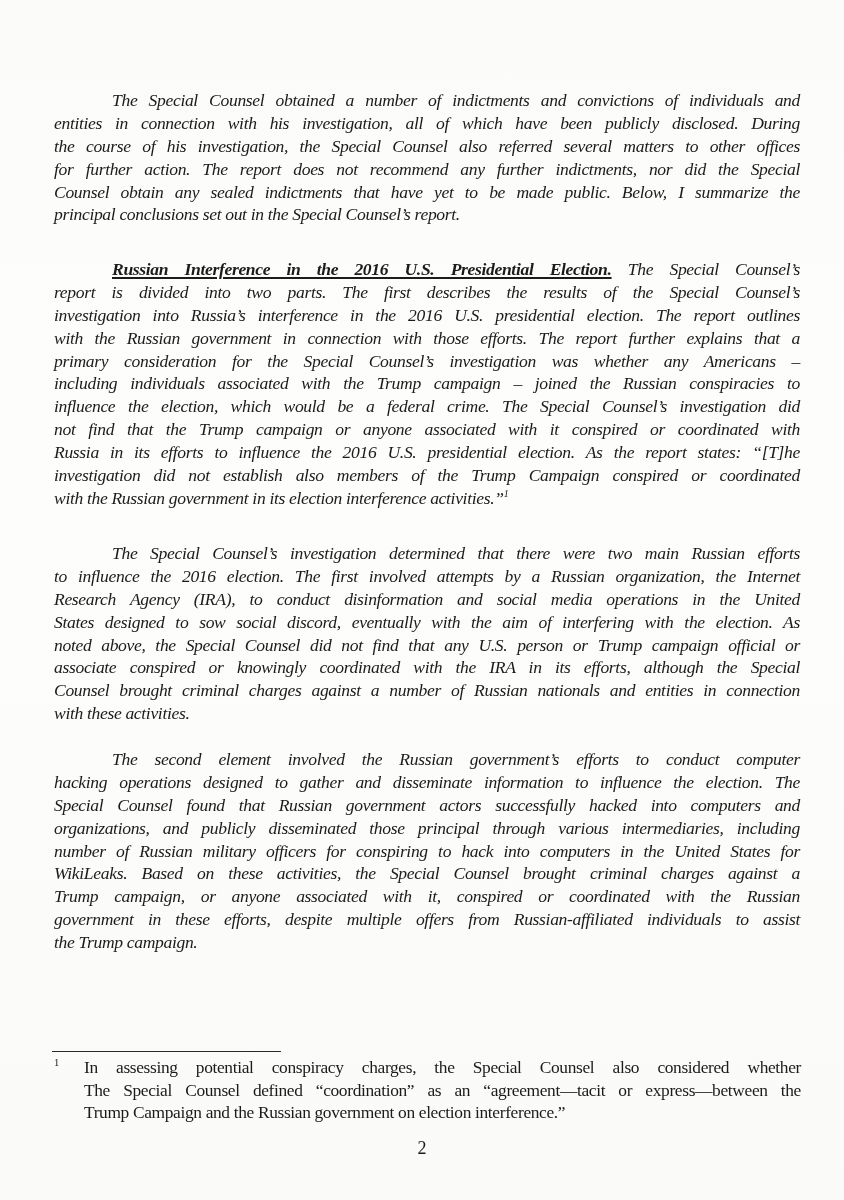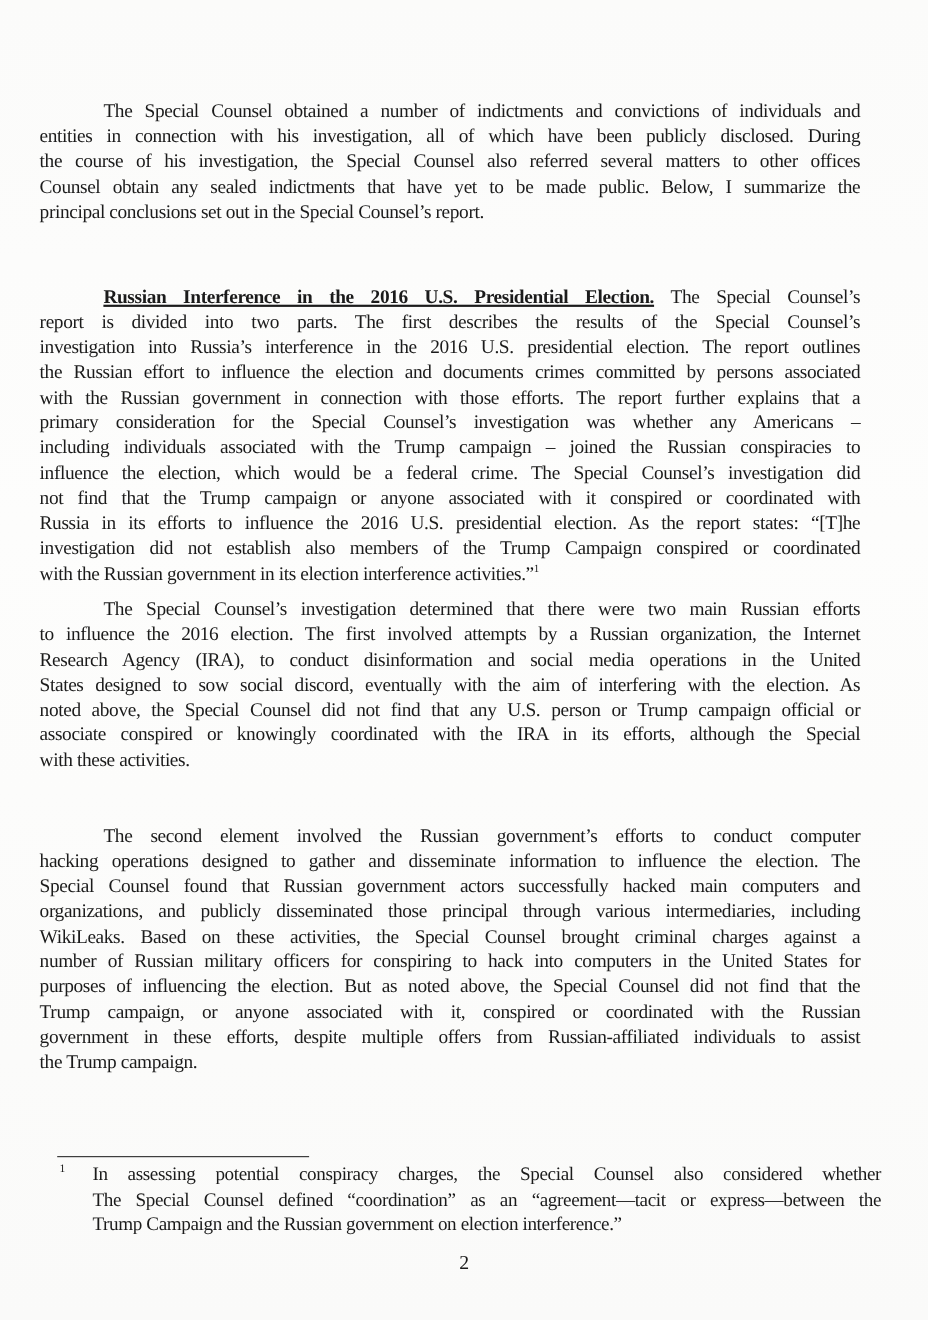--- a/index.html
+++ b/index.html
@@ -18,26 +18,27 @@
     .page {
       position: absolute;
       left: 0;
       top: 0;
       width: 844px;
       height: 1200px;
       background: linear-gradient(180deg, #fbfbfa 0%, #fdfdfc 40%, #fafaf9 100%);
     }
     .para {
       position: absolute;
-      left: 36px;
+      left: 54px;
       width: 746px;
       font-size: 17.6px;
       line-height: 22.9px;
       letter-spacing: -0.35px;
       word-spacing: 0px;
+      font-style: italic;
     }
     .line {
       display: block;
       white-space: nowrap;
       text-align: justify;
       text-align-last: justify;
       height: 22.9px;
     }
     .line.last {
       text-align-last: left;
@@ -104,57 +105,57 @@
   </style>
 </head>
 <body>
 
 <div class="page">
 
   <div class="para" id="p1">
     <span class="line indent">The Special Counsel obtained a number of indictments and convictions of individuals and</span>
     <span class="line">entities in connection with his investigation, all of which have been publicly disclosed.  During</span>
     <span class="line">the course of his investigation, the Special Counsel also referred several matters to other offices</span>
+    <span class="line">for further action.  The report does not recommend any further indictments, nor did the Special</span>
     <span class="line">Counsel obtain any sealed indictments that have yet to be made public.  Below, I summarize the</span>
     <span class="line last">principal conclusions set out in the Special Counsel’s report.</span>
   </div>
 
   <div class="para" id="p2">
     <span class="line indent"><span class="heading-run">Russian Interference in the 2016 U.S. Presidential Election.</span><span> The Special Counsel’s</span></span>
     <span class="line">report is divided into two parts.  The first describes the results of the Special Counsel’s</span>
     <span class="line">investigation into Russia’s interference in the 2016 U.S. presidential election.  The report outlines</span>
-    <span class="line">the Russian effort to influence the election and documents crimes committed by persons associated</span>
     <span class="line">with the Russian government in connection with those efforts.  The report further explains that a</span>
     <span class="line">primary consideration for the Special Counsel’s investigation was whether any Americans –</span>
     <span class="line">including individuals associated with the Trump campaign – joined the Russian conspiracies to</span>
     <span class="line">influence the election, which would be a federal crime.  The Special Counsel’s investigation did</span>
     <span class="line">not find that the Trump campaign or anyone associated with it conspired or coordinated with</span>
     <span class="line">Russia in its efforts to influence the 2016 U.S. presidential election.  As the report states: “[T]he</span>
     <span class="line">investigation did not establish also members of the Trump Campaign conspired or coordinated</span>
     <span class="line last"><span>with the Russian government in its election interference activities.”</span><sup class="fnref">1</sup></span>
   </div>
 
   <div class="para" id="p3">
     <span class="line indent">The Special Counsel’s investigation determined that there were two main Russian efforts</span>
     <span class="line">to influence the 2016 election.  The first involved attempts by a Russian organization, the Internet</span>
     <span class="line">Research Agency (IRA), to conduct disinformation and social media operations in the United</span>
     <span class="line">States designed to sow social discord, eventually with the aim of interfering with the election.  As</span>
     <span class="line">noted above, the Special Counsel did not find that any U.S. person or Trump campaign official or</span>
     <span class="line">associate conspired or knowingly coordinated with the IRA in its efforts, although the Special</span>
+    <span class="line">Counsel brought criminal charges against a number of Russian nationals and entities in connection</span>
     <span class="line last">with these activities.</span>
   </div>
 
   <div class="para" id="p4">
     <span class="line indent">The second element involved the Russian government’s efforts to conduct computer</span>
     <span class="line">hacking operations designed to gather and disseminate information to influence the election.  The</span>
-    <span class="line">Special Counsel found that Russian government actors successfully hacked main computers and</span>
+    <span class="line">Special Counsel found that Russian government actors successfully hacked into computers and</span>
     <span class="line">organizations, and publicly disseminated those principal through various intermediaries, including</span>
+    <span class="line">number of Russian military officers for conspiring to hack into computers in the United States for</span>
     <span class="line">WikiLeaks.  Based on these activities, the Special Counsel brought criminal charges against a</span>
-    <span class="line">number of Russian military officers for conspiring to hack into computers in the United States for</span>
-    <span class="line">purposes of influencing the election.  But as noted above, the Special Counsel did not find that the</span>
     <span class="line">Trump campaign, or anyone associated with it, conspired or coordinated with the Russian</span>
     <span class="line">government in these efforts, despite multiple offers from Russian-affiliated individuals to assist</span>
     <span class="line last">the Trump campaign.</span>
   </div>
 
   <div class="footnote-rule"></div>
 
   <div class="footnote">
     <span class="fn-num">1</span>
     <div class="fn-body">

